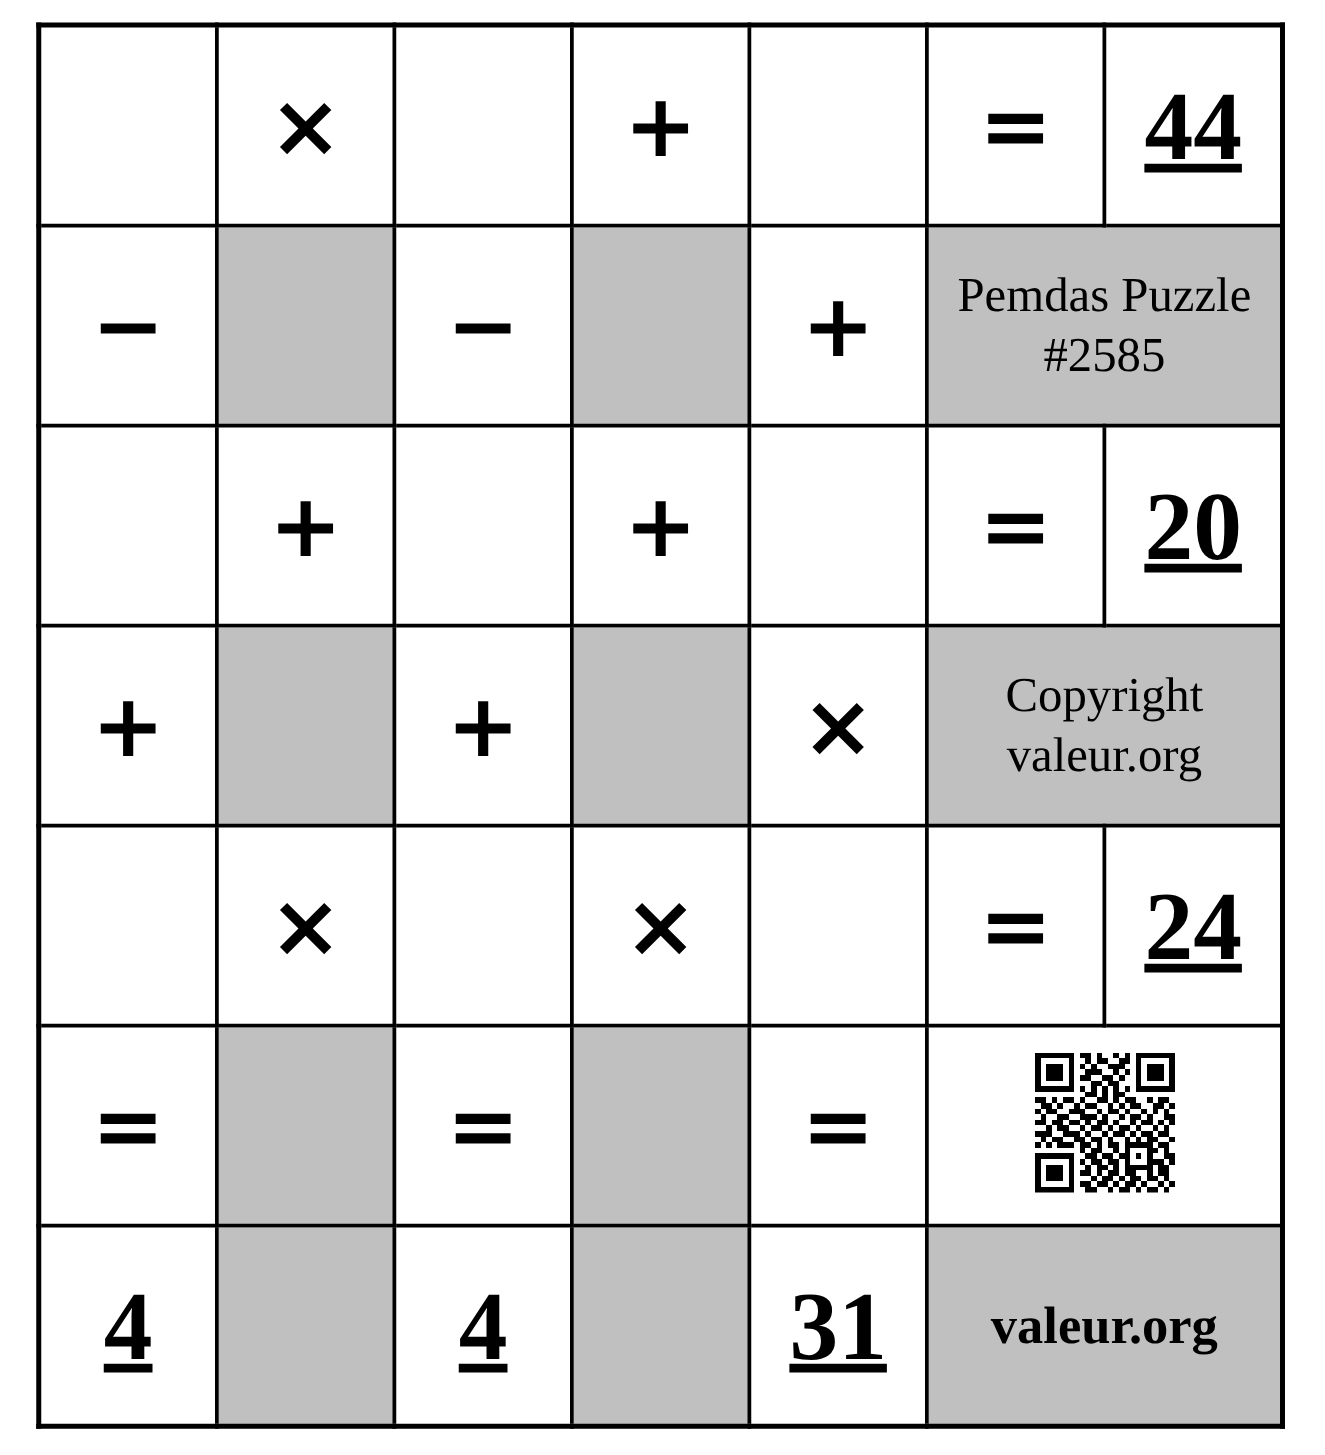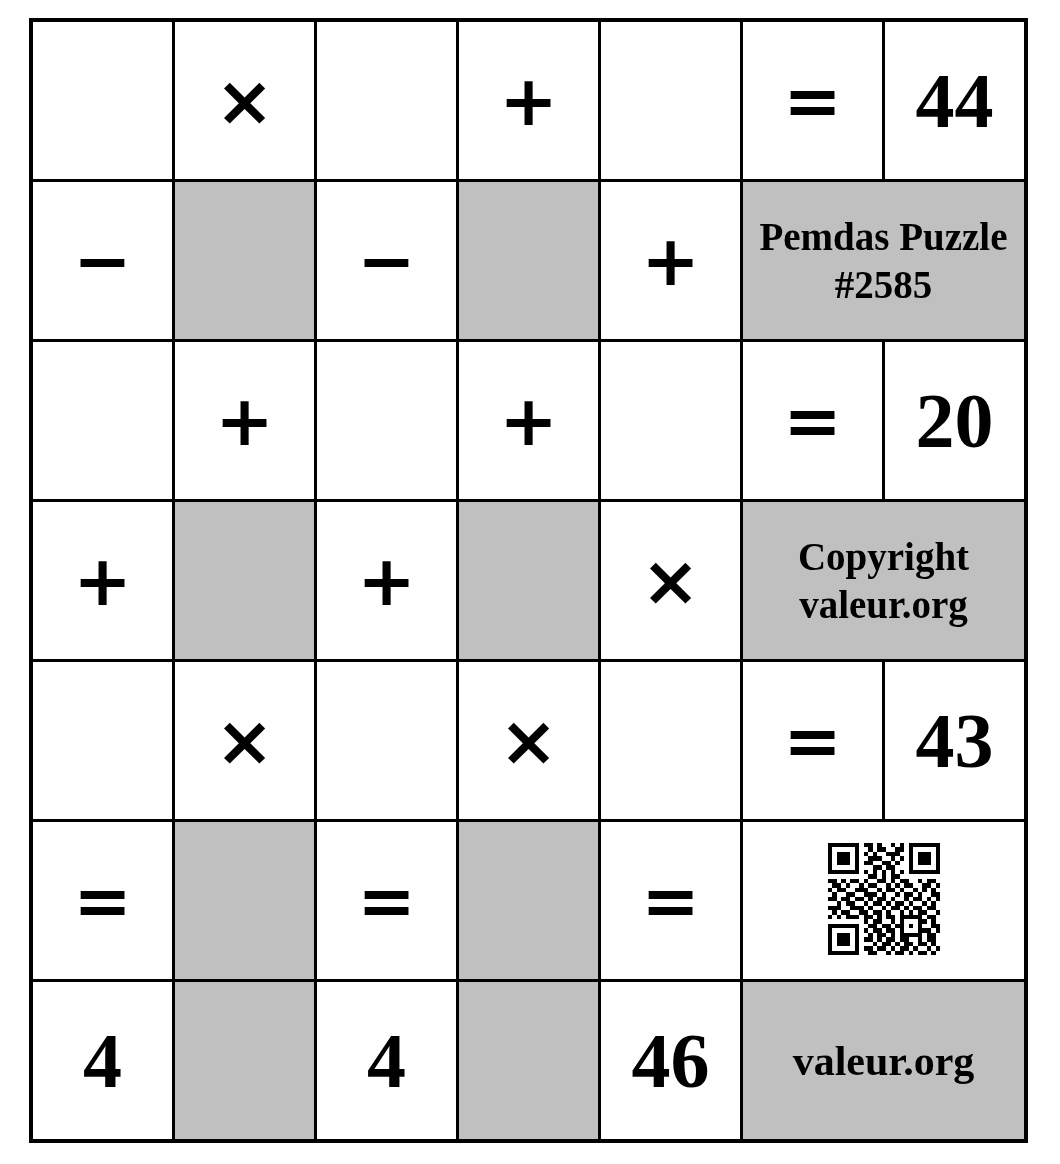--- a/index.html
+++ b/index.html
@@ -39,24 +39,25 @@
     font-family: "DejaVu Sans", sans-serif;
     font-weight: bold;
     font-size: 70px;
     line-height: 1;
   }
   .num {
     font-family: "Liberation Serif", serif;
     font-weight: bold;
     font-size: 78px;
     line-height: 1;
+    text-decoration: underline;
   }
   .cell-text {
     font-family: "Liberation Serif", serif;
-    font-weight: bold;
+    font-weight: normal;
     font-size: 39px;
     line-height: 1.22;
   }
   .cell-text span { display: block; }
   .brand {
     font-family: "Liberation Serif", serif;
     font-weight: bold;
     font-size: 42px;
     line-height: 1;
   }
@@ -114,21 +115,21 @@
           </div>
         </td>
       </tr>
       <tr>
         <td></td>
         <td><span class="op">×</span></td>
         <td></td>
         <td><span class="op">×</span></td>
         <td></td>
         <td><span class="op">=</span></td>
-        <td><span class="num">43</span></td>
+        <td><span class="num">24</span></td>
       </tr>
       <tr>
         <td><span class="op">=</span></td>
         <td class="shaded"></td>
         <td><span class="op">=</span></td>
         <td class="shaded"></td>
         <td><span class="op">=</span></td>
         <td colspan="2"><div class="qr-wrap"><svg width="112" height="112" viewBox="0 0 25 25" shape-rendering="crispEdges">
               <rect width="25" height="25" fill="#ffffff"></rect>
               <rect x="0" y="0" width="1" height="1" fill="#000000"></rect>
@@ -471,17 +472,17 @@
               <rect x="20" y="24" width="1" height="1" fill="#000000"></rect>
               <rect x="21" y="24" width="1" height="1" fill="#000000"></rect>
               <rect x="23" y="24" width="1" height="1" fill="#000000"></rect>
             </svg></div></td>
       </tr>
       <tr>
         <td><span class="num">4</span></td>
         <td class="shaded"></td>
         <td><span class="num">4</span></td>
         <td class="shaded"></td>
-        <td><span class="num">46</span></td>
+        <td><span class="num">31</span></td>
         <td colspan="2" class="shaded"><span class="brand">valeur.org</span></td>
       </tr>
     </tbody>
 </table>
 
 </body></html>

